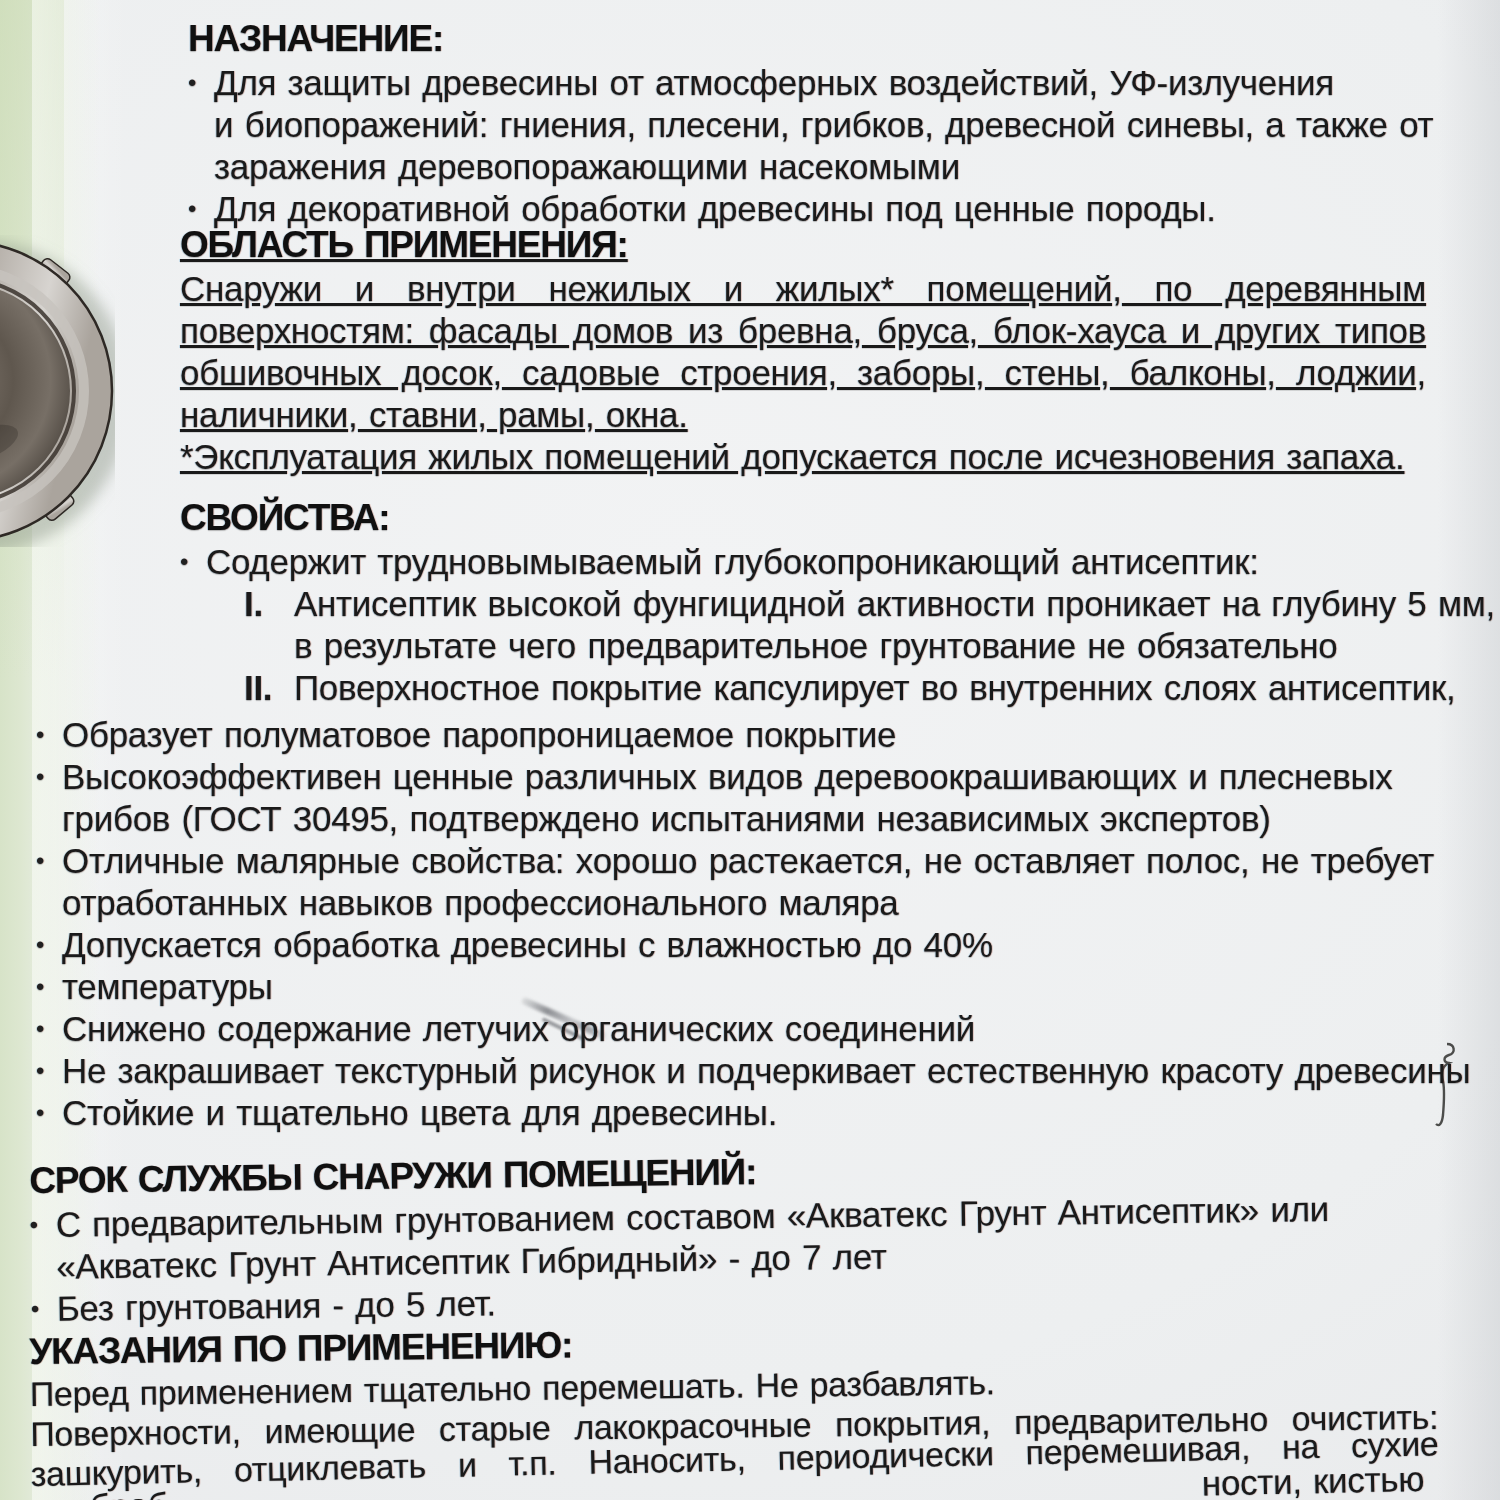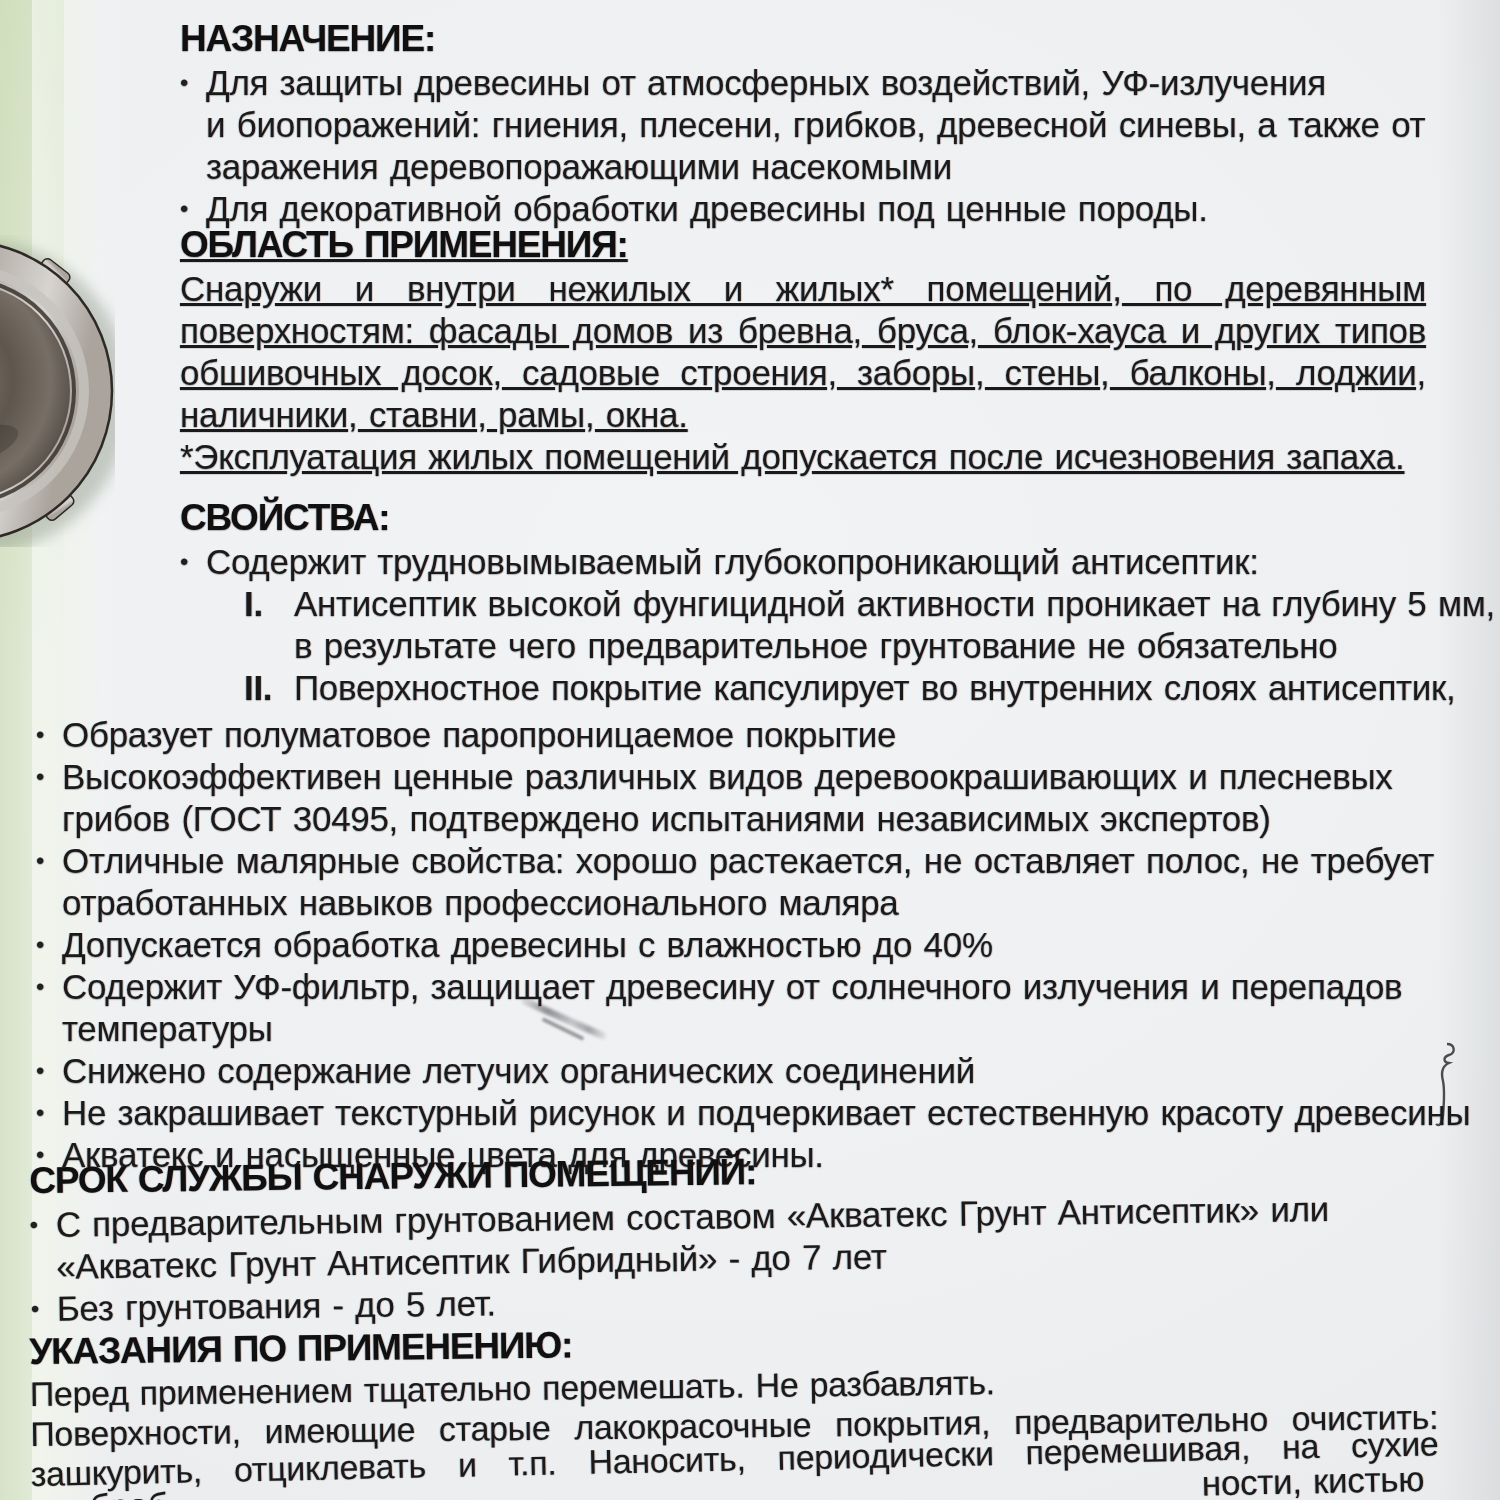--- a/index.html
+++ b/index.html
@@ -36,21 +36,21 @@
   .item{display:flex;align-items:flex-start;}
   .dot{flex:0 0 26px;font-size:24px;line-height:42px;color:#202020;}
   .lines{flex:1;min-width:0;}
   .rn .num{flex:0 0 50px;font-weight:bold;white-space:nowrap;}
   .rn{margin-left:64px;}
   .tilt1{transform:rotate(-0.7deg);transform-origin:0 50%;}
   .tilt2{transform:rotate(-0.55deg);transform-origin:0 50%;}
   .cutrow{position:absolute;left:32px;top:1487px;width:1392px;display:flex;justify-content:space-between;
     transform:rotate(-1.2deg);transform-origin:0 0;}
   
-  .sec-purpose{top:16px;left:180px;width:1246px;}
+  .sec-purpose{top:16px;left:188px;width:1246px;}
   .sec-application{top:222px;left:180px;width:1246px;text-decoration:underline;}
   .sec-props1{top:464px;left:180px;width:1262px;margin-top:31px;}
   .sec-props2{top:714px;left:36px;width:1398px;}
   .sec-service{top:1158px;left:30px;width:1402px;}
   .sec-usage{top:1330px;left:30px;width:1408px;font-size:34px;line-height:40px;}
   .sec-usage .h{font-size:37px;line-height:44px;}
 </style>
 </head>
 <body>
 
@@ -175,40 +175,39 @@
     </div>
     <div class="item">
       <span class="dot">•</span>
       <div class="lines">
           <div class="line">Допускается обработка древесины с влажностью до 40%</div>
         </div>
     </div>
     <div class="item">
       <span class="dot">•</span>
       <div class="lines">
-        <div class="line">Содержит УФ-фильтр, защищает древесину от солнечного излучения и перепадов</div>
         <div class="line">температуры</div>
       </div>
     </div>
     <div class="item">
       <span class="dot">•</span>
       <div class="lines">
           <div class="line">Снижено содержание летучих органических соединений</div>
         </div>
     </div>
     <div class="item">
       <span class="dot">•</span>
       <div class="lines">
           <div class="line">Не закрашивает текстурный рисунок и подчеркивает естественную красоту древесины</div>
         </div>
     </div>
     <div class="item">
       <span class="dot">•</span>
       <div class="lines">
-          <div class="line">Акватекс и насыщенные цвета для древесины.</div>
+          <div class="line">Стойкие и тщательно цвета для древесины.</div>
         </div>
     </div>
   </div>
 
   <div class="txt sec-service tilt1">
     <div class="h">СРОК СЛУЖБЫ СНАРУЖИ ПОМЕЩЕНИЙ:</div>
     <div class="item">
       <span class="dot">•</span>
       <div class="lines">
         <div class="line">С предварительным грунтованием составом «Акватекс Грунт Антисептик» или</div>

